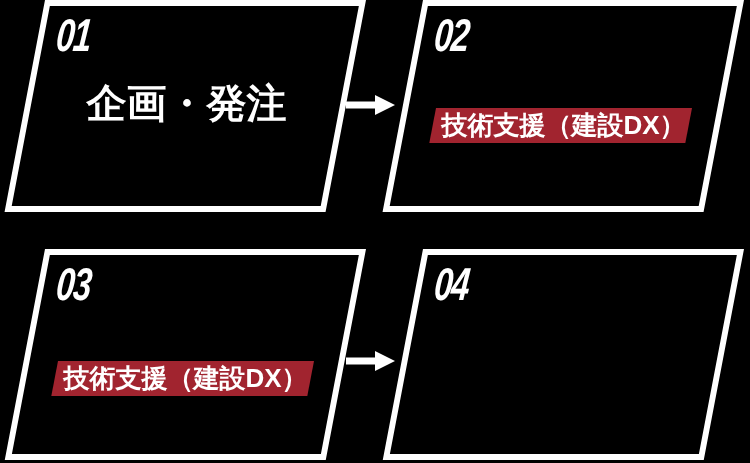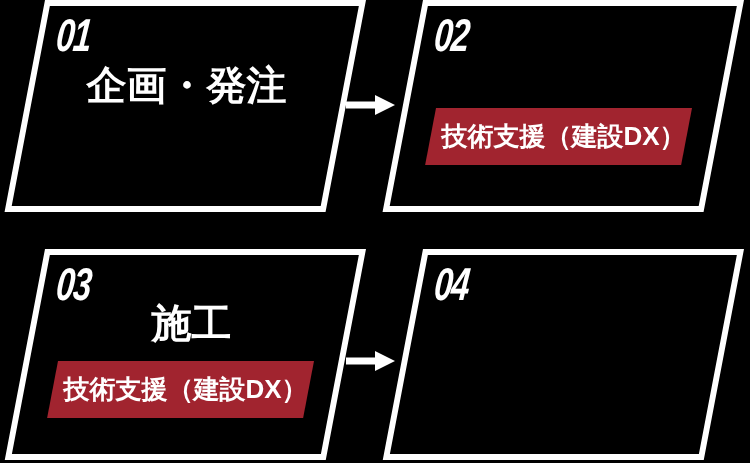--- a/index.html
+++ b/index.html
@@ -41,26 +41,26 @@
     letter-spacing:-2px;
   }
 
   .step-title{
     position:absolute;left:0;right:0;
     text-align:center;
     color:var(--text);
     font-weight:700;font-size:40px;line-height:44px;
     white-space:nowrap;
   }
-  .panel.no-badge .step-title{top:63px;transform:translateX(-19px);}
+  .panel.no-badge .step-title{top:81px;transform:translateX(-19px);}
   .panel.with-badge .step-title{top:52px;transform:translateX(-14px);}
 
   .badge{
     position:absolute;top:108px;left:50%;
-    width:256px;height:57px;margin-left:-128px;
+    width:256px;height:35px;margin-left:-128px;
     transform:translateX(-20px);
   }
   .panel.p3 .badge{top:112px;}
   .badge-bg{
     position:absolute;inset:0;
     background:var(--badge-red);
     transform:skewX(-10.8deg);
     transform-origin:0 0;
   }
   .badge-label{
@@ -94,21 +94,20 @@
     <div class="step-number">02</div>
     <div class="badge">
       <div class="badge-bg"></div>
       <div class="badge-label">技術支援（建設DX）</div>
     </div>
   </div>
 
   <div class="panel p3 with-badge">
     <div class="panel-bg"></div>
     <div class="step-number">03</div>
-    <div class="step-title">施工</div>
     <div class="badge">
       <div class="badge-bg"></div>
       <div class="badge-label">技術支援（建設DX）</div>
     </div>
   </div>
 
   <div class="panel p4 no-badge">
     <div class="panel-bg"></div>
     <div class="step-number">04</div>
   </div>

